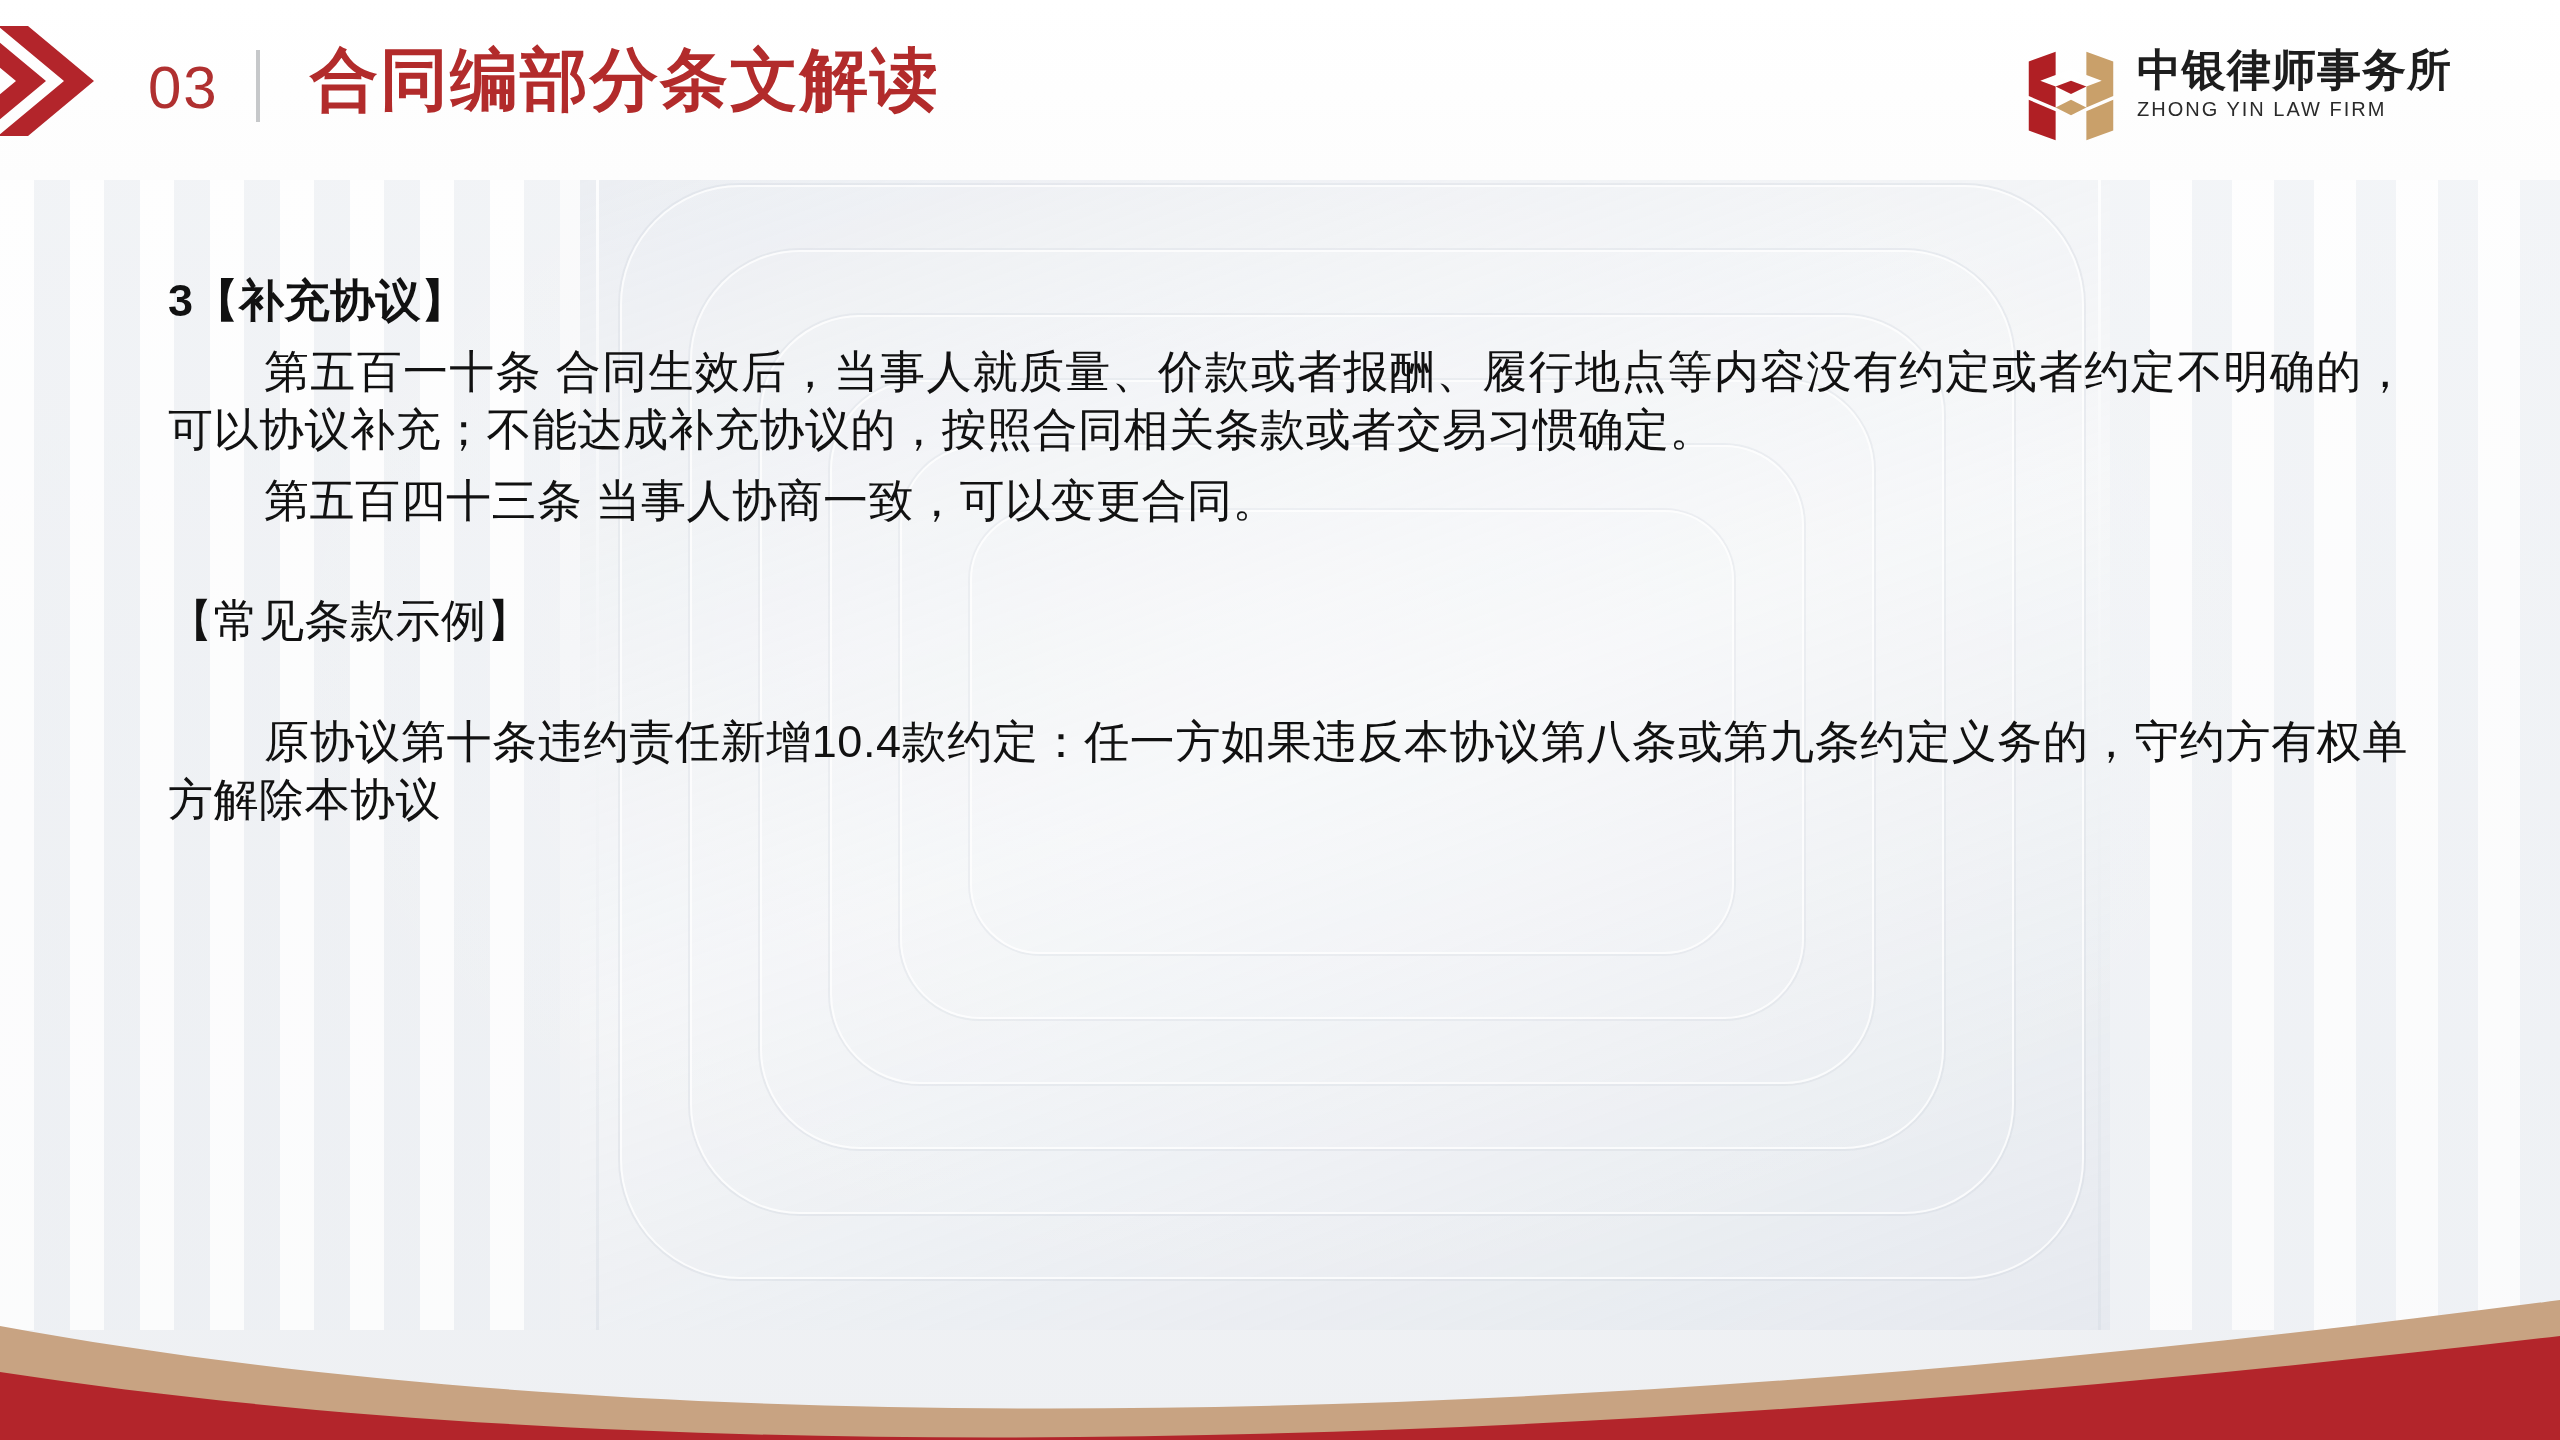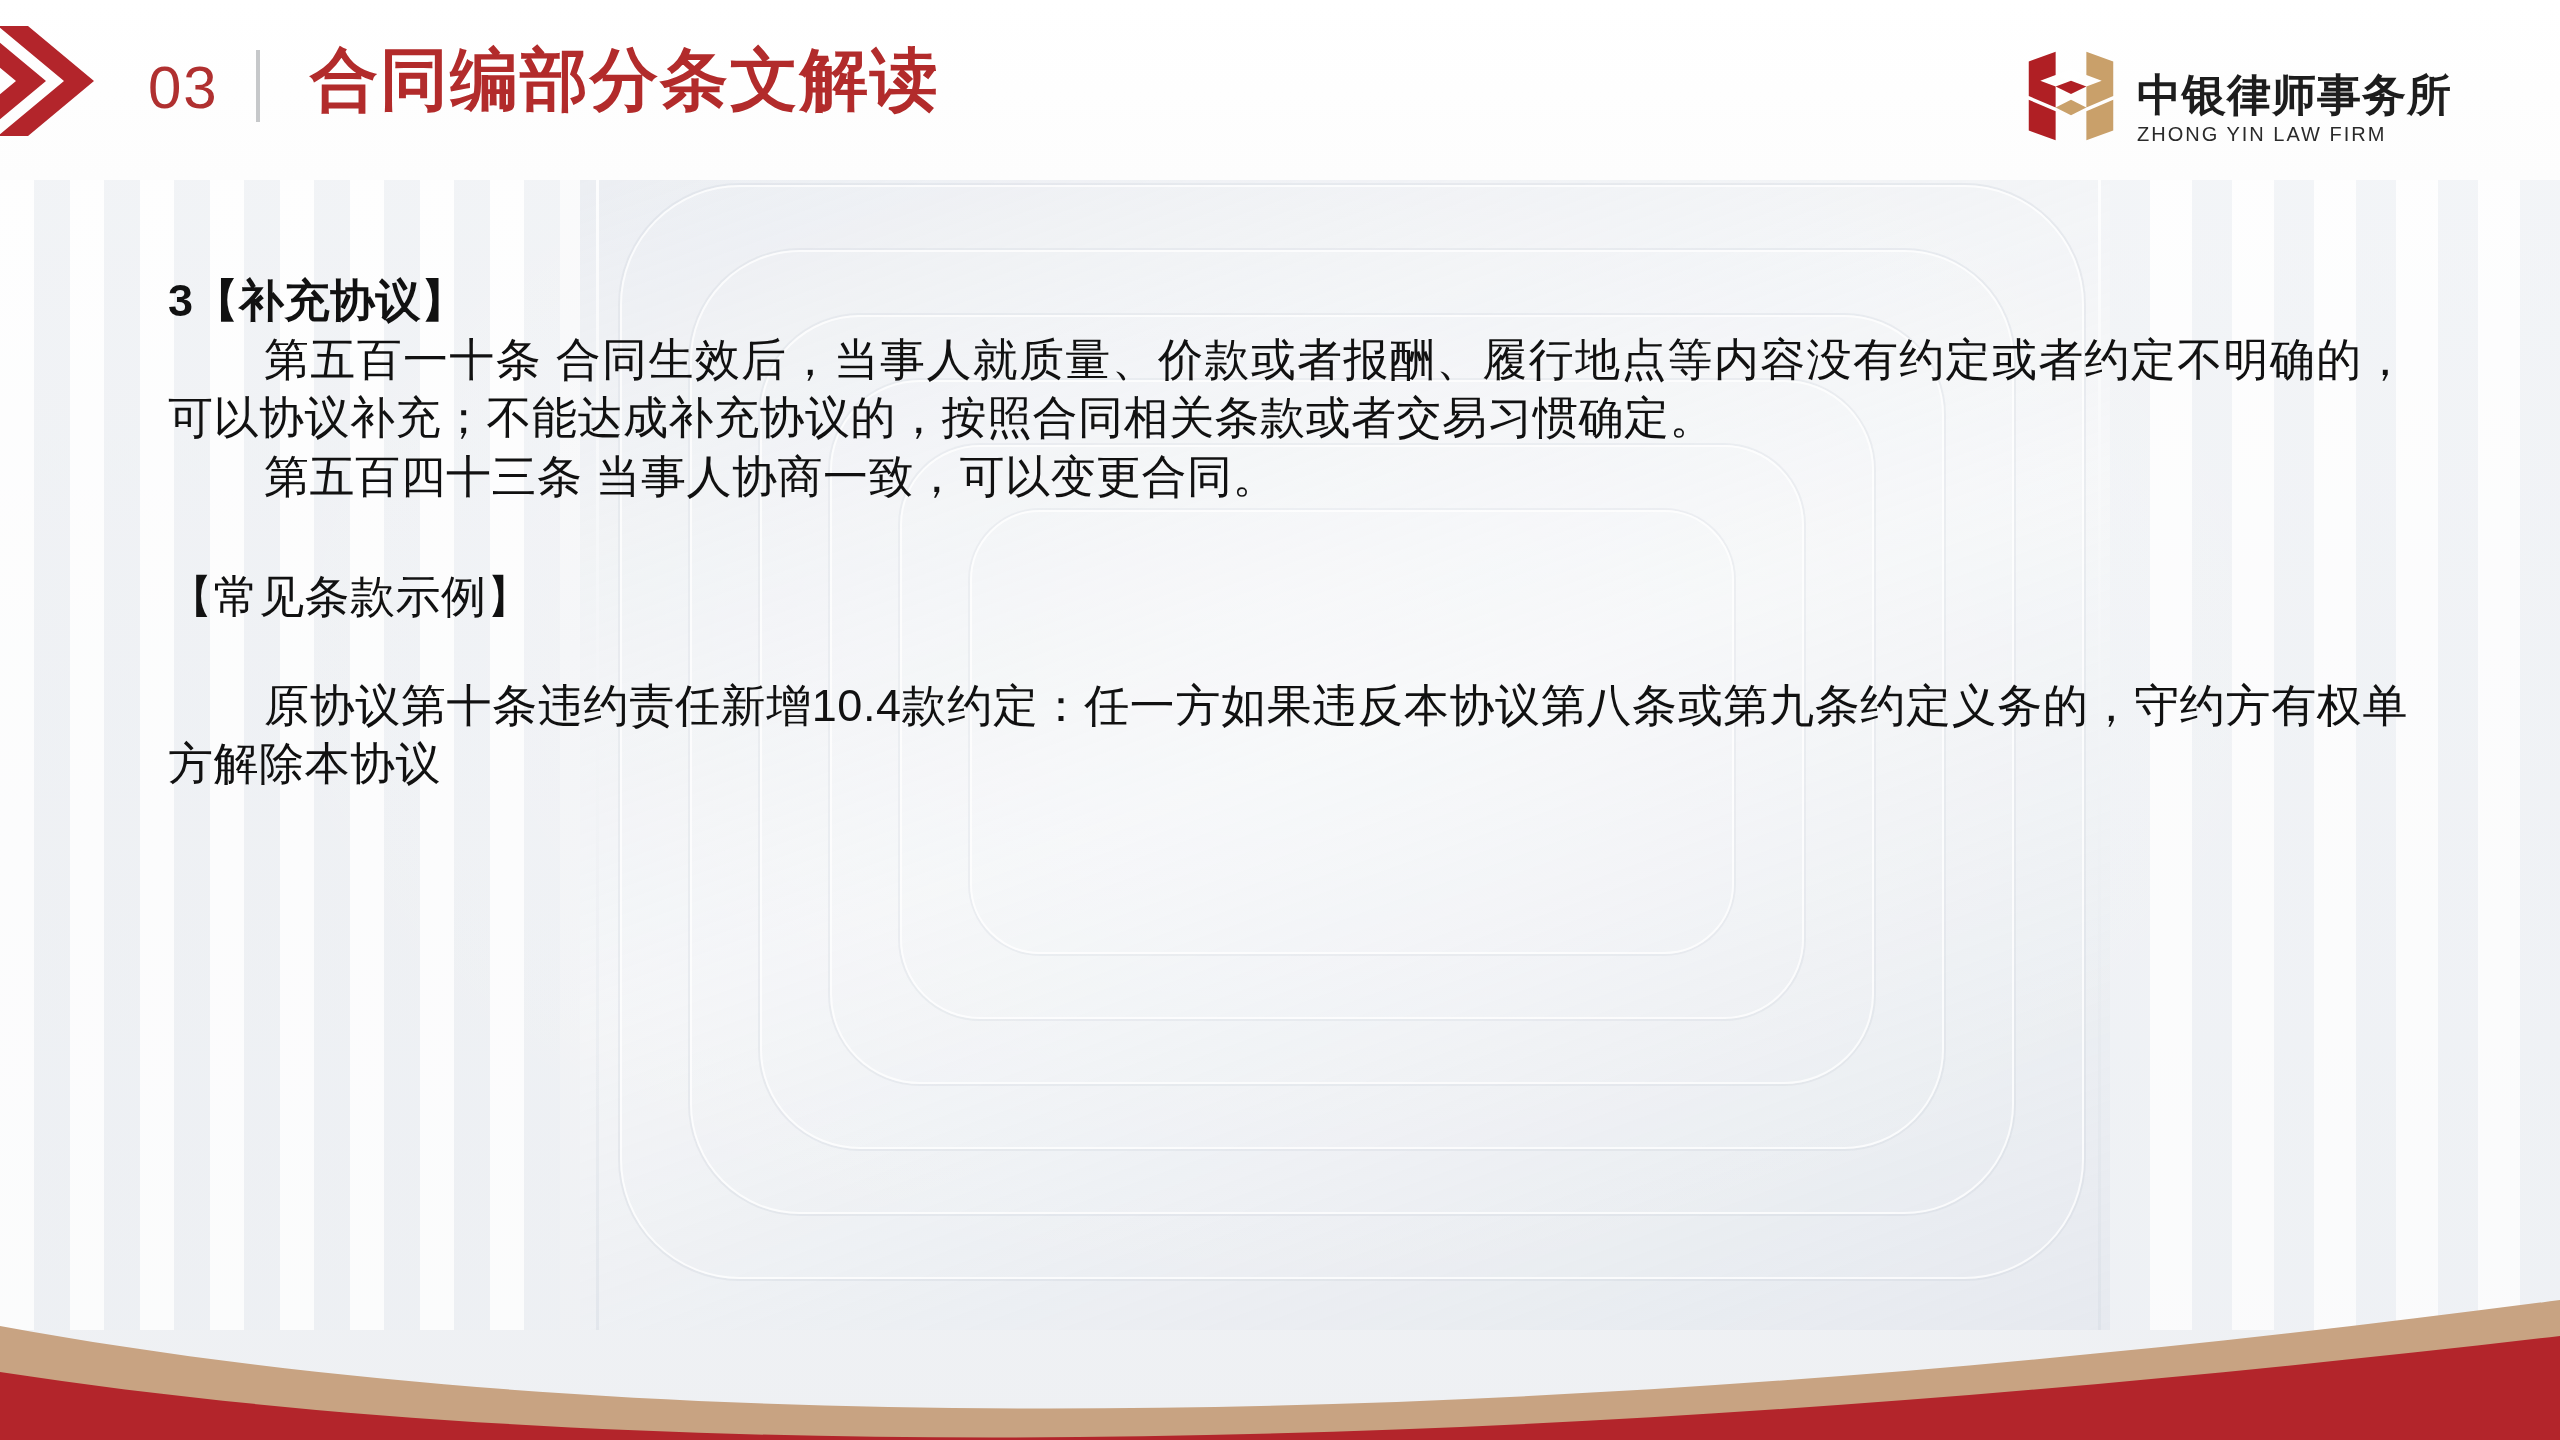--- a/index.html
+++ b/index.html
@@ -117,21 +117,21 @@
     white-space: nowrap;
     text-align: center;
   }
 
   
   .logo {
     position: absolute;
     right: 108px;
     top: 48px;
     display: flex;
-    align-items: flex-end;
+    align-items: flex-start;
     gap: 18px;
   }
   .logo-mark {
     width: 96px; height: 96px;
     position: relative;
   }
   .logo-text {
     display: flex;
     flex-direction: column;
     justify-content: center;
@@ -160,21 +160,21 @@
     width: 2240px;
     color: #111111;
     font-size: 45px;
     line-height: 1.30;
     letter-spacing: 0.5px;
   }
   .para {
     margin: 0 0 0 0;
     text-align: justify;
   }
-  .para.indent { text-indent: 96px; }
+  .para.indent { text-indent: 96px; margin-top: 12px; }
   .bold-head { font-weight: 700; }
   .spacer-lg { height: 62px; }
   .spacer-md { height: 50px; }
 
   
   .bottom-deco {
     position: absolute;
     left: 0; bottom: 0;
     width: 2560px; height: 300px;
   }

